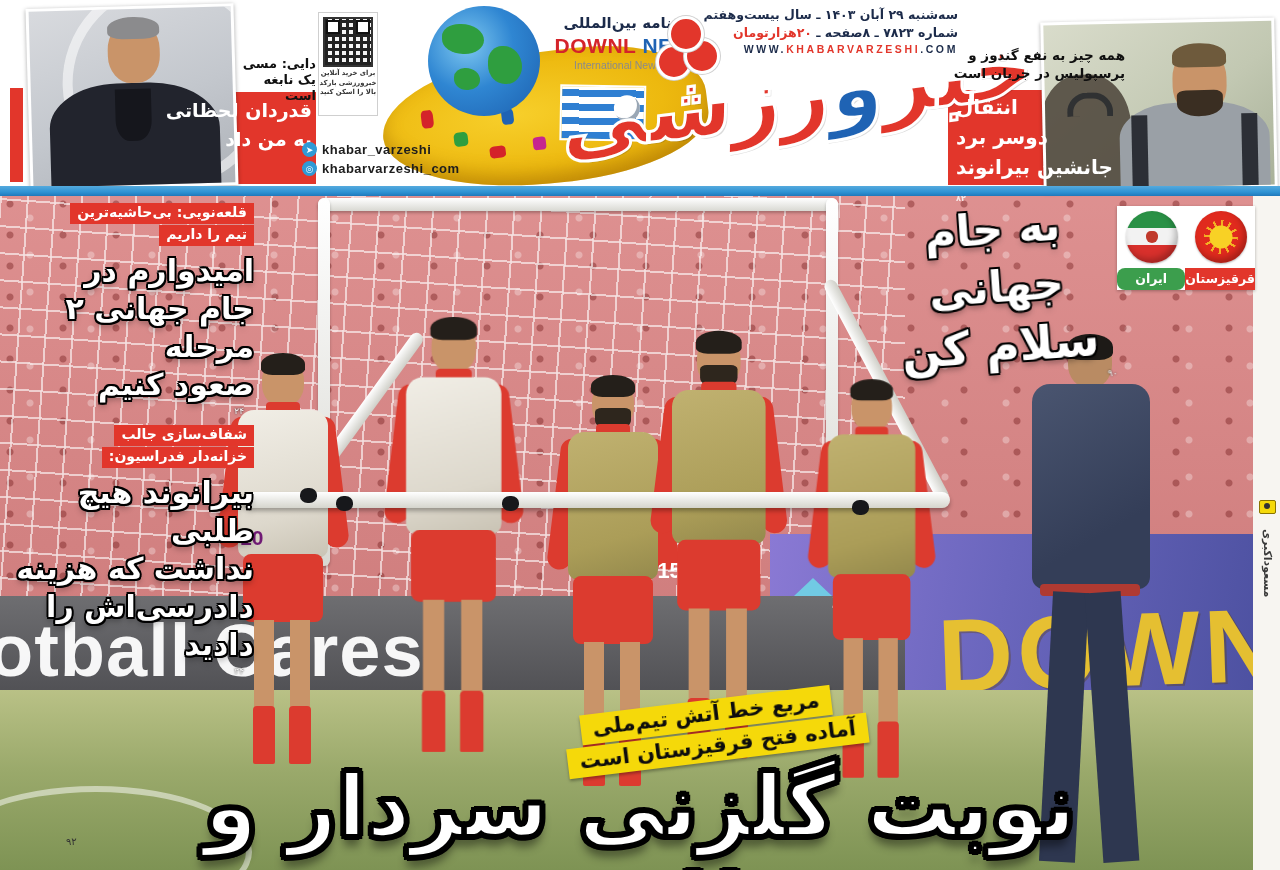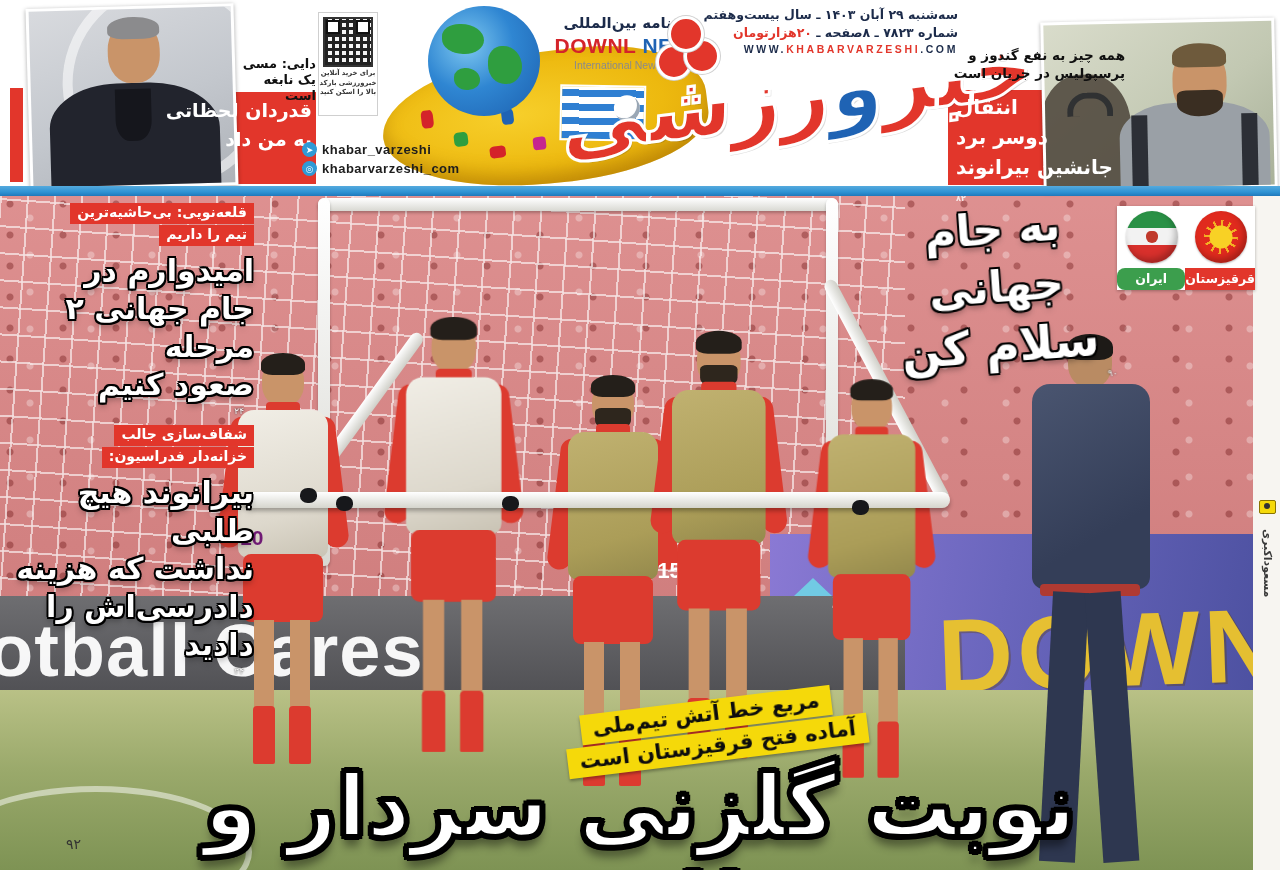--- a/index.html
+++ b/index.html
@@ -200,21 +200,21 @@
   #yellowtag{left:528px;top:700px;width:360px;z-index:22;direction:rtl;text-align:center;transform:rotate(-7deg);}
   #yellowtag span{display:inline-block;background:var(--c-yellow,#f5d90a);color:#0d0d0d;font-size:21px;font-weight:bold;
      padding:1px 12px 3px;line-height:26px;box-shadow:0 2px 3px rgba(0,0,0,.35);}
   #yellowtag .row2{margin-top:2px;transform:translateX(8px);}
 
   #bighead{left:40px;top:756px;width:1200px;z-index:23;direction:rtl;text-align:center;
      font-size:86px;font-weight:bold;line-height:100px;color:#fff;
      -webkit-text-stroke:4px #000;
      text-shadow:4px 0 0 #000,-4px 0 0 #000,0 4px 0 #000,0 -4px 0 #000,
        3px 3px 0 #000,-3px 3px 0 #000,3px -3px 0 #000,-3px -3px 0 #000,0 10px 10px rgba(0,0,0,.45);}
-  #bigmark{left:66px;top:836px;z-index:23;font-size:14px;color:#333;}
+  #bigmark{left:66px;top:836px;z-index:23;font-size:10px;color:#333;}
 
   #credit{left:1256px;top:500px;z-index:24;width:22px;text-align:center;}
   #cam-ic{width:15px;height:12px;background:var(--c-yellow,#f5d90a);border:1px solid #8a7400;border-radius:2px;margin:0 auto 3px;position:relative;}
   #cam-ic:before{content:"";position:absolute;left:4px;top:2px;width:6px;height:6px;border-radius:50%;background:#333;}
   #credit-txt{writing-mode:vertical-rl;font-size:11px;font-weight:bold;color:#3a3a3a;letter-spacing:1px;height:92px;margin:0 auto;}
 </style>
 </head>
 <body>
 
 <div id="page">

